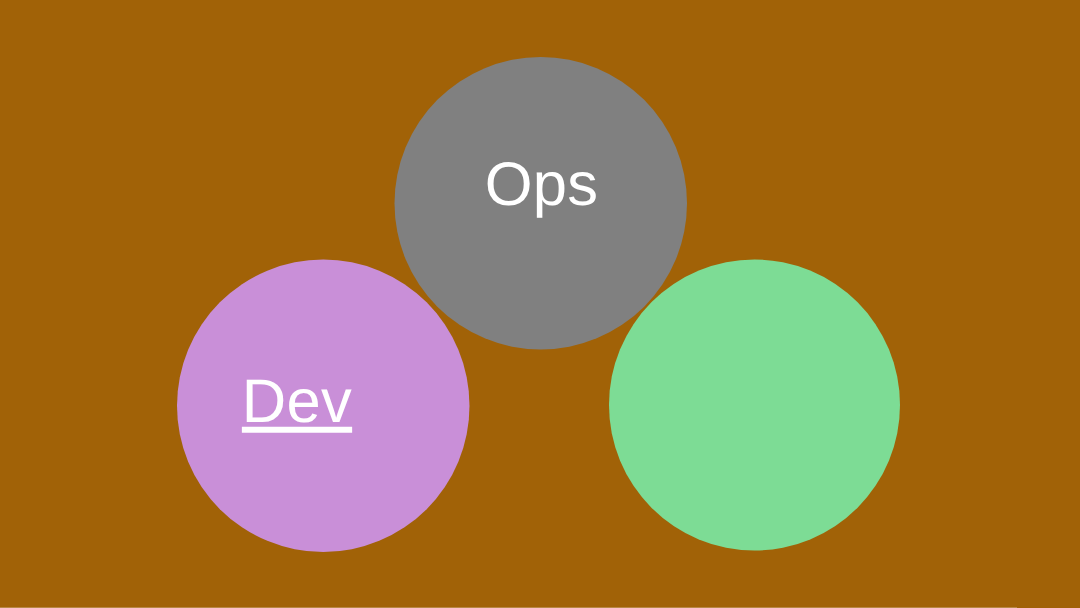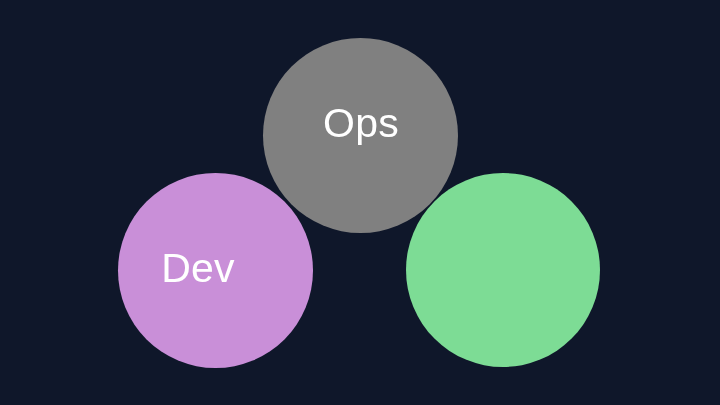--- a/index.html
+++ b/index.html
@@ -35,23 +35,23 @@
     line-height: 1;
     letter-spacing: 0.2px;
     white-space: nowrap;
     transform: translate(-50%, -50%);
     -webkit-font-smoothing: antialiased;
   }
 </style>
 </head>
 <body style="width: 720px; height: 405px;">
 
-<div id="stage" style="width: 720px; height: 405px; background: #0f172a;">
+<div id="stage" style="width: 720px; height: 405px; background: #a16207;">
 
   <div class="node" id="node-ops" style="width: 195px; height: 195px; left: 262.5px; top: 37.5px; background: rgb(128, 128, 128); z-index: 3;"></div>
   <div class="node-label" id="label-ops" style="left: 361px; top: 123px; color: rgb(255, 255, 255); z-index: 13;">Ops</div>
 
   <div class="node" id="node-dev" style="width: 195px; height: 195px; left: 117.5px; top: 172.5px; background: rgb(201, 143, 216); z-index: 2;"></div>
-  <div class="node-label" id="label-dev" style="left: 198px; top: 268px; color: rgb(255, 255, 255); z-index: 12;">Dev</div>
+  <div class="node-label" id="label-dev" style="left: 198px; top: 268px; color: rgb(255, 255, 255); z-index: 12; text-decoration: underline;">Dev</div>
 
   <div class="node" id="node-qa" style="width: 194px; height: 194px; left: 406px; top: 173px; background: rgb(125, 220, 149); z-index: 1;"></div>
 
 </div>
 
 </body></html>

